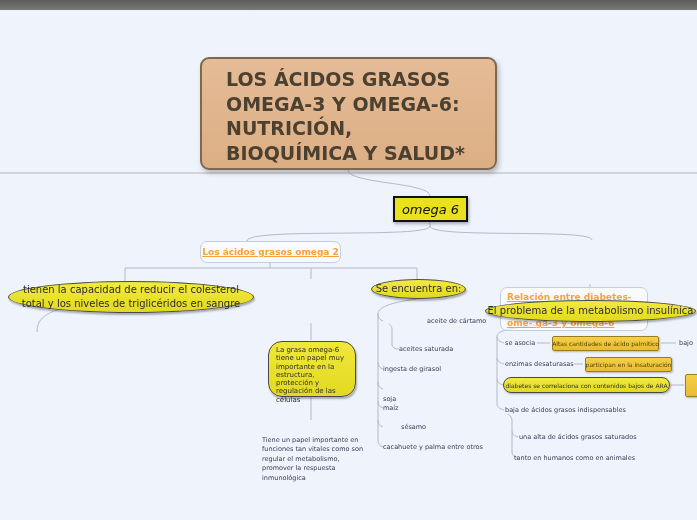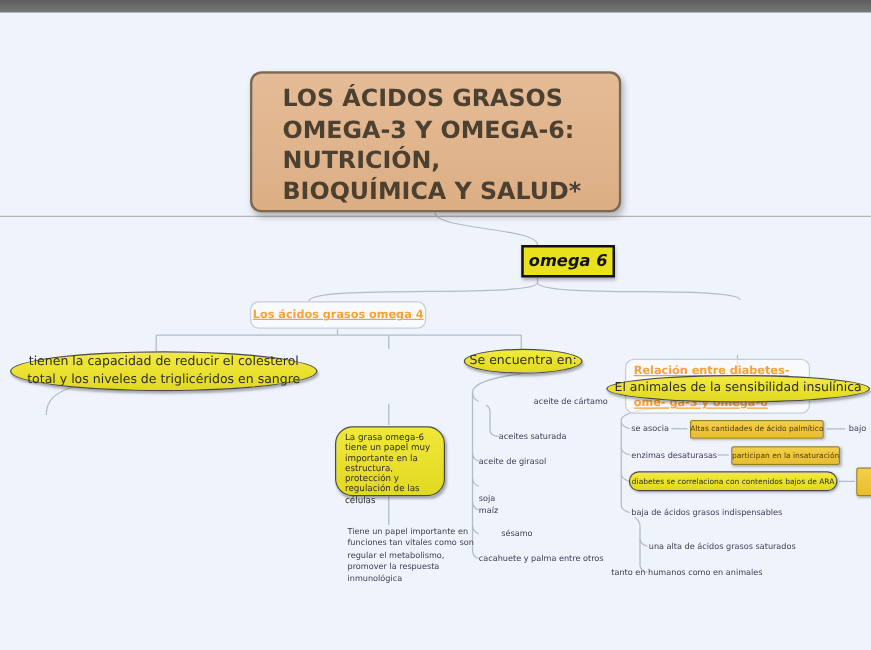--- a/index.html
+++ b/index.html
@@ -16,24 +16,23 @@
     left:200px; top:57px; width:297px; height:113px;
     background:linear-gradient(#e5bc97,#dcae84);
     border:2px solid #7d6850; border-radius:9px;
     box-shadow:2px 3px 5px rgba(0,0,0,0.25);
     color:#4c4031; font-weight:bold; font-size:19px; line-height:1.3;
     padding:8px 24px;
   }
   .omega-box {
     left:393px; top:196px; width:75px; height:26px;
     background:#e9e11b; border:2px solid #111;
-    font-weight:bold; font-style:italic; font-size:13px; color:#111;
+    font-weight:normal; font-style:italic; font-size:13px; color:#111;
     display:flex; align-items:center; justify-content:center;
     box-shadow:1px 2px 3px rgba(0,0,0,0.3);
-    margin-left:24px;
   }
   .link-node {
     background:rgba(253,254,255,0.65);
     border:1px solid #c7cddb; border-radius:7px;
     color:#f7a237; font-weight:bold; font-size:9px;
     text-decoration:underline; padding:3px 6px;
   }
   .left-header { left:200px; top:241px; width:141px; height:22px;
     white-space:nowrap; display:flex; align-items:center; justify-content:center; }
   .right-header { left:500px; top:240px; width:148px; height:44px; line-height:1.45;margin-top:47px; }
@@ -72,21 +71,21 @@
     color:#4f3d0d; font-size:6px; white-space:nowrap;
     display:flex; align-items:center; justify-content:center; padding:0 4px;
   }
   .gb-1 { left:552px; top:336px; width:107px; height:15px; }
   .gb-2 { left:585px; top:357px; width:87px;  height:15px; }
   .gb-clip { left:685px; top:374px; width:40px; height:23px; }
 
   .item  { color:#3c3c55; font-size:6.5px; white-space:nowrap; }
   .note  { color:#3c3c55; font-size:6.5px; line-height:1.45; }
   .n-benefit { left:37px;  top:333px; width:208px; }
-  .n-purpose { left:262px; top:421px; width:108px;margin-left:16px; }
+  .n-purpose { left:262px; top:436px; width:108px; }
 </style>
 </head>
 <body>
 
 <div class="canvas">
 
   <div class="topbar"></div>
 
   <svg class="connectors" width="697" height="520" viewBox="0 0 697 520">
     <path d="M0,173 L697,173" stroke="#b5b5b5" stroke-width="1" fill="none"></path>
@@ -124,46 +123,46 @@
       <path d="M661,343 L676,343"></path>
       <path d="M574,364 L583,364"></path>
       <path d="M671,385 L684,385"></path>
     </g>
   </svg>
 
   <div class="node title-box">LOS ÁCIDOS GRASOS OMEGA-3 Y OMEGA-6: NUTRICIÓN, BIOQUÍMICA Y SALUD*</div>
 
   <div class="node omega-box">omega 6</div>
 
-  <div class="node link-node left-header">Los ácidos grasos omega 4</div>
+  <div class="node link-node left-header">Los ácidos grasos omega 2</div>
   <div class="node link-node right-header">Relación entre diabetes- insulina y ácidos grasos ome- ga-3 y omega-6</div>
 
   <div class="node ellipse el-benefit">tienen la capacidad de reducir el colesterol total y los niveles de triglicéridos en sangre</div>
 
   <div class="node round-box">La grasa omega-6 tiene un papel muy importante en la estructura, protección y regulación de las células</div>
   <div class="node note n-purpose">Tiene un papel importante en funciones tan vitales como son regular el metabolismo, promover la respuesta inmunológica</div>
 
   <div class="node ellipse el-sources">Se encuentra en:</div>
   <div class="node item" style="left:383px; top:317px;margin-left:44px;">aceite de cártamo</div>
   <div class="node item" style="left:399px; top:345px;">aceites saturada</div>
-  <div class="node item" style="left:383px; top:365px;">aceite de girasol</div>
+  <div class="node item" style="left:383px; top:365px;">ingesta de girasol</div>
   <div class="node item" style="left:383px; top:395px;">soja</div>
   <div class="node item" style="left:383px; top:404px;">maíz</div>
   <div class="node item" style="left:383px; top:423px;margin-left:18px;">sésamo</div>
   <div class="node item" style="left:383px; top:443px;">cacahuete y palma entre otros</div>
 
-  <div class="node ellipse el-problem">El animales de la sensibilidad insulínica</div>
+  <div class="node ellipse el-problem">El problema de la metabolismo insulínica</div>
 
   <div class="node item" style="left:505px; top:339px;">se asocia</div>
   <div class="node gold-box gb-1">Altas cantidades de ácido palmítico</div>
   <div class="node item" style="left:679px; top:339px;">bajo</div>
 
   <div class="node item" style="left:505px; top:360px;">enzimas desaturasas</div>
   <div class="node gold-box gb-2">participan en la insaturación</div>
 
   <div class="node pill">diabetes se correlaciona con contenidos bajos de ARA</div>
   <div class="node gold-box gb-clip"></div>
 
   <div class="node item" style="left:505px; top:406px;">baja de ácidos grasos indispensables</div>
   <div class="node item" style="left:519px; top:433px;">una alta de ácidos grasos saturados</div>
-  <div class="node item" style="left:489px; top:454px;">tanto en humanos como en animales</div>
+  <div class="node item" style="left:514px; top:454px;">tanto en humanos como en animales</div>
 
 </div>
 
 </body></html>

